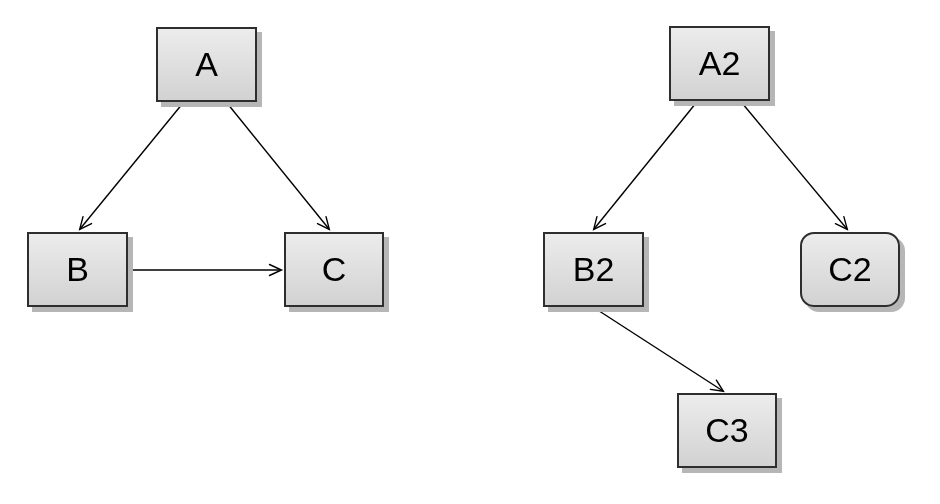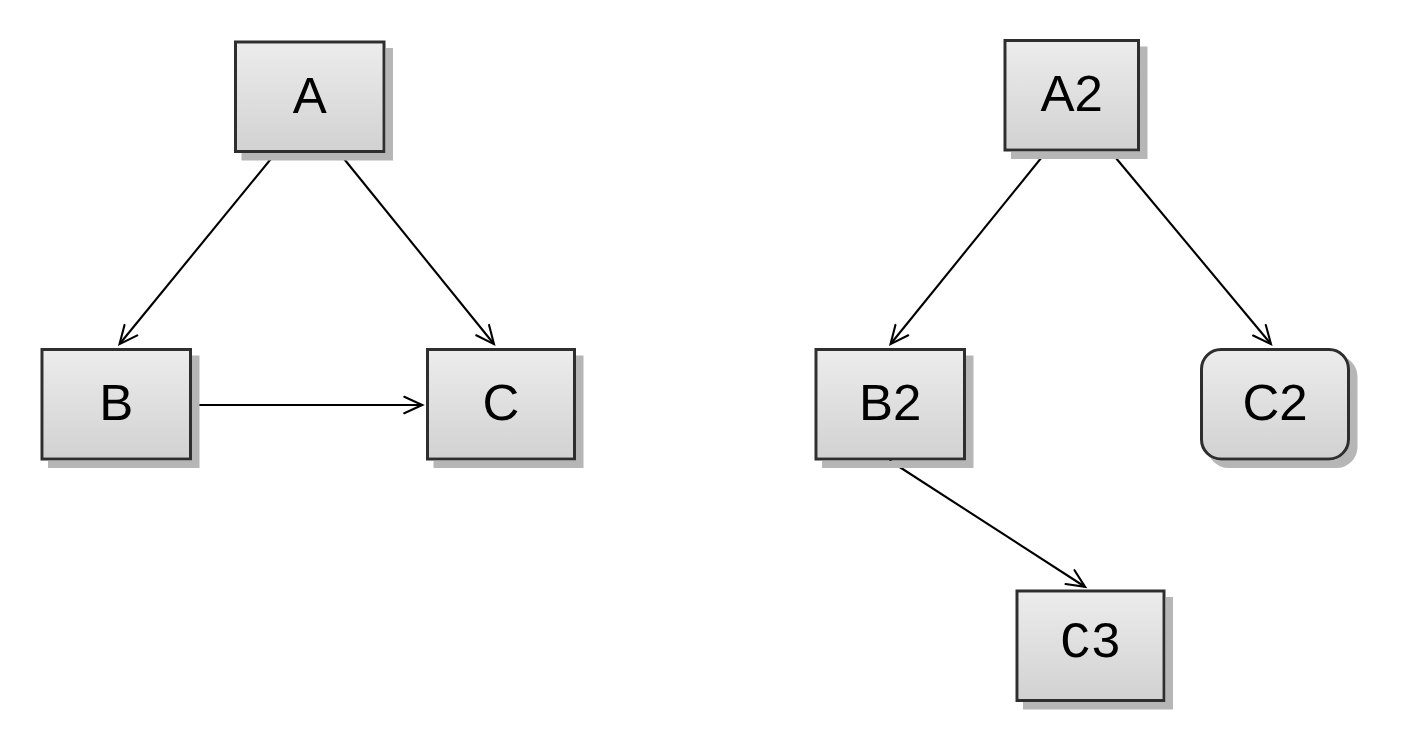--- a/index.html
+++ b/index.html
@@ -82,26 +82,26 @@
   <div class="nodes-layer">
       <div class="node" style="left: 156px; top: 27px; width: 101px; height: 75px;">
         <span class="node-label">A</span>
       </div>
       <div class="node" style="left: 27px; top: 232px; width: 101px; height: 75px;">
         <span class="node-label">B</span>
       </div>
       <div class="node" style="left: 284px; top: 232px; width: 100px; height: 75px;">
         <span class="node-label">C</span>
       </div>
-      <div class="node" style="left: 669px; top: 26px; width: 91px; height: 75px;">
+      <div class="node" style="left: 669px; top: 26px; width: 101px; height: 75px;">
         <span class="node-label">A2</span>
       </div>
       <div class="node" style="left: 543px; top: 232px; width: 101px; height: 75px;">
         <span class="node-label">B2</span>
       </div>
       <div class="node" style="left: 800px; top: 232px; width: 100px; height: 75px; border-radius: 14px;">
         <span class="node-label">C2</span>
       </div>
-      <div class="node" style="left: 677px; top: 393px; width: 100px; height: 75px; font-family: Liberation Mono, monospace;">
+      <div class="node" style="left: 677px; top: 393px; width: 100px; height: 75px;">
         <span class="node-label">C3</span>
       </div>
     </div>
 </div>
 
 </body></html>

